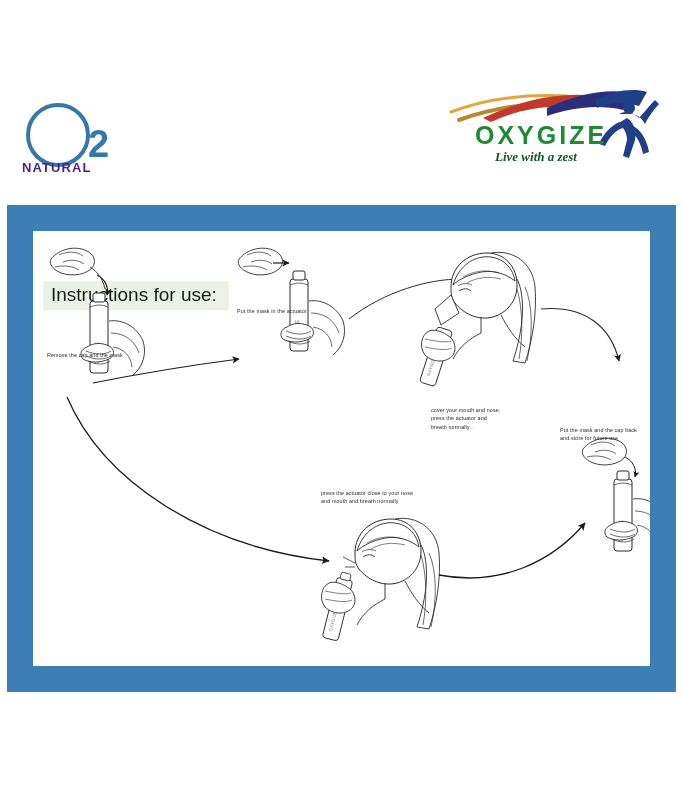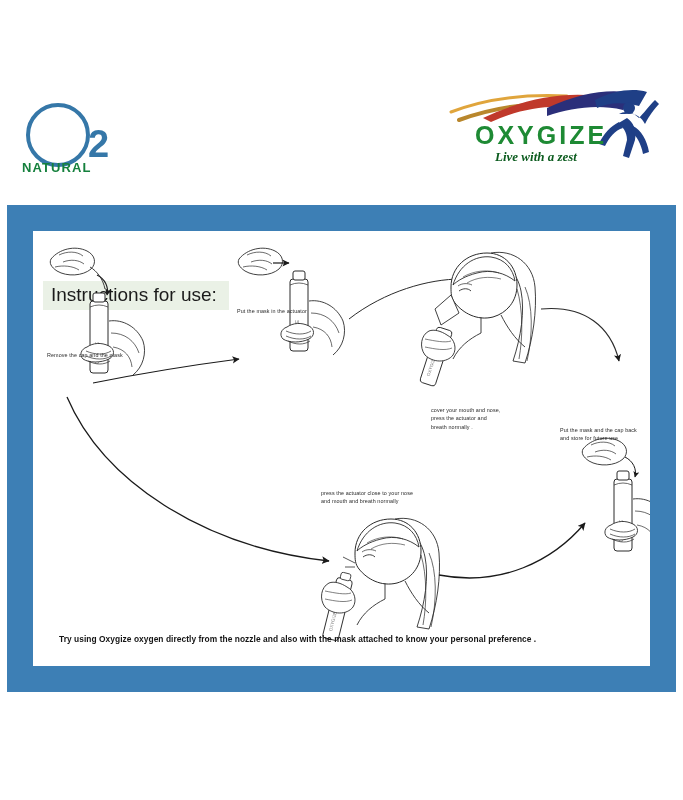--- a/index.html
+++ b/index.html
@@ -12,21 +12,21 @@
   }
   .page{position:absolute;inset:0;background:#fff;}
 
   
   .header{position:absolute;left:0;top:0;width:683px;height:200px;}
 
   .o2-logo{position:absolute;left:18px;top:95px;width:120px;height:90px;}
   .o2-logo svg{display:block;}
   .o2-natural{
     position:absolute;left:22px;top:160px;
-    font-size:13px;letter-spacing:1.1px;color:#15803d;
+    font-size:13px;letter-spacing:1.1px;color:#4c1d95;
     font-weight:700;font-family:"Liberation Sans", sans-serif;
   }
 
   .oxy-logo{position:absolute;left:447px;top:82px;width:215px;height:95px;}
   .oxy-logo svg{display:block;}
 
   
   .frame{
     position:absolute;left:7px;top:205px;width:669px;height:487px;
     background:#3d7fb5;
@@ -269,16 +269,15 @@
       <div class="cap cap1">Remove the cap and the mask</div>
       <div class="cap cap2">Put the mask in the actuator</div>
       <div class="cap cap3">cover your mouth and nose,
 press the actuator and
 breath normally .</div>
       <div class="cap cap4">Put the mask and the cap back
 and store for future use</div>
       <div class="cap cap5">press the actuator close to your nose
 and mouth and breath normally</div>
 
-      <div class="footnote">Try using Oxygize oxygen directly from the nozzle and also with the mask attached to know your personal preference .</div>
     </div>
   </div>
 </div>
 
 </body></html>

